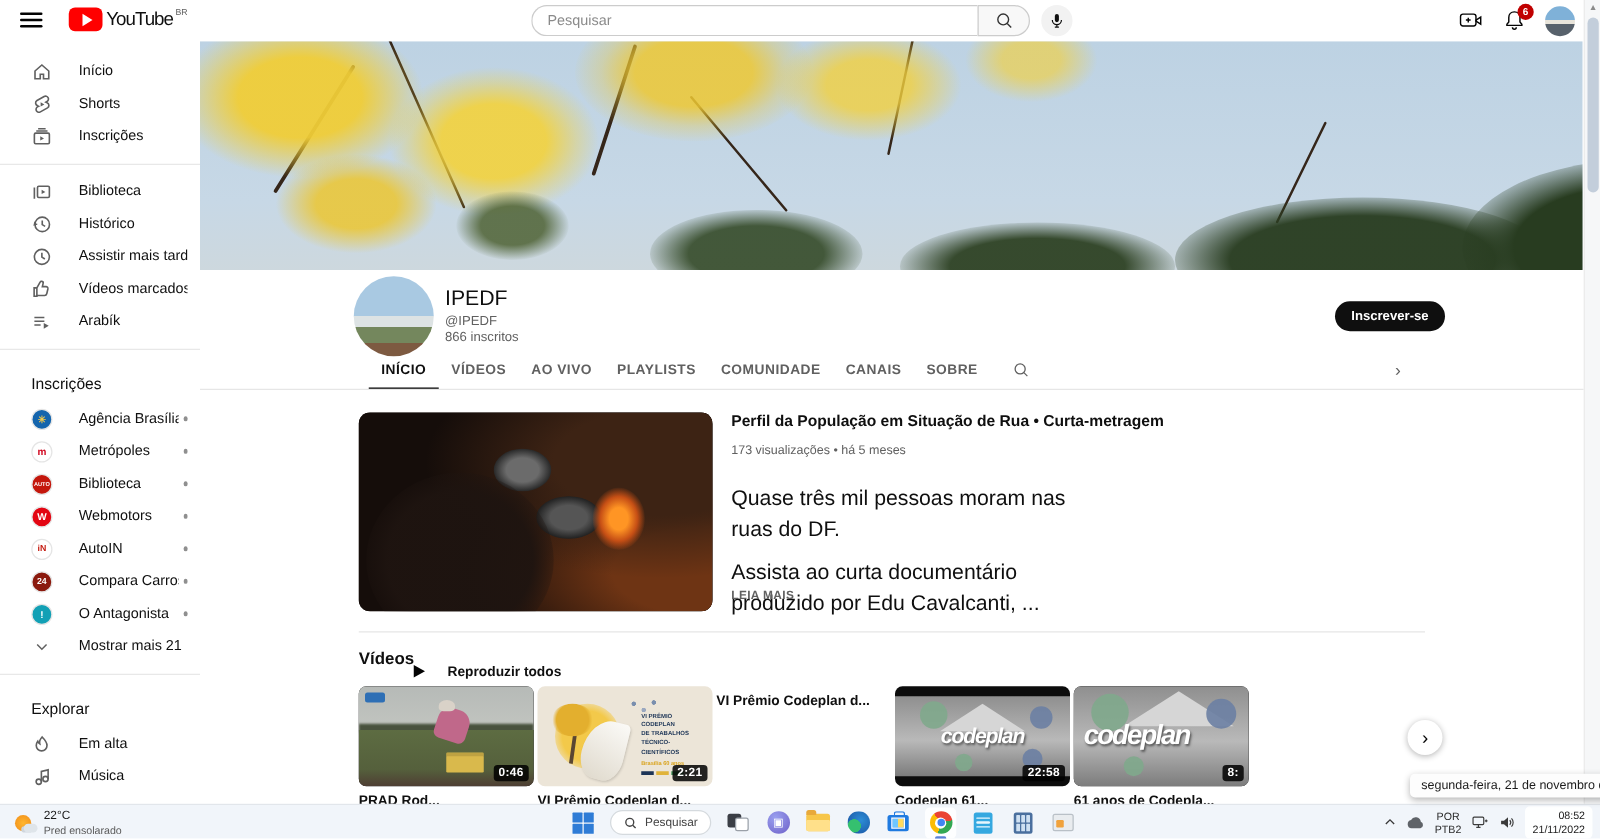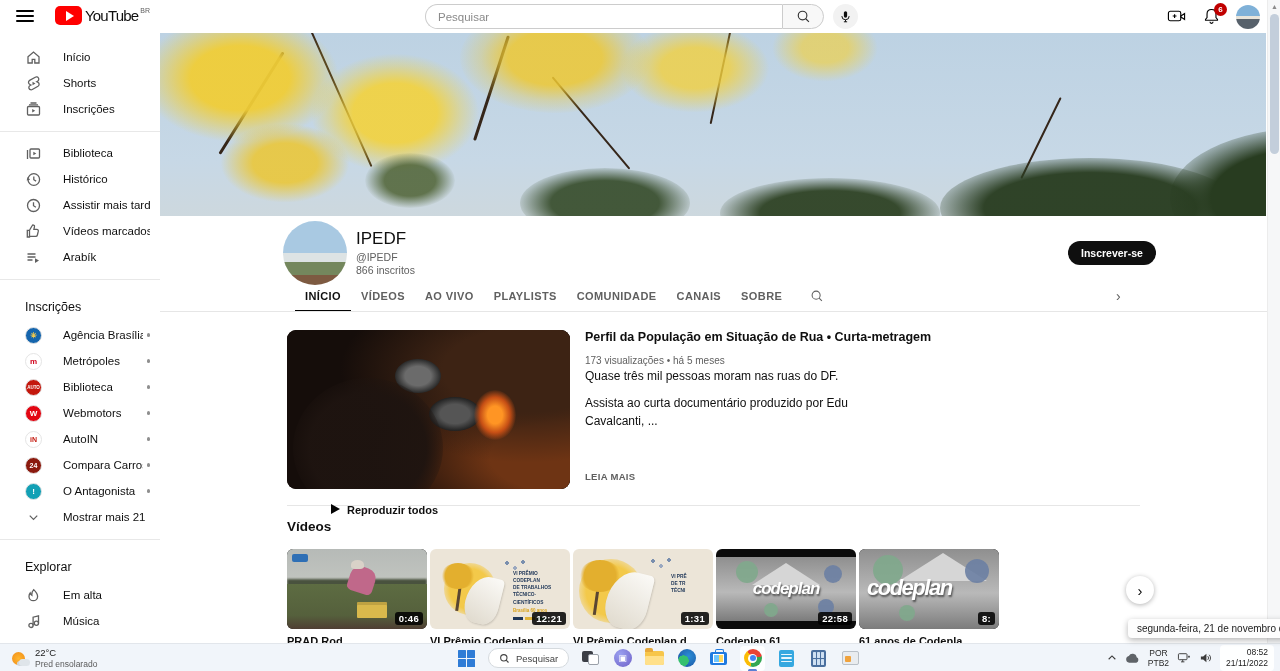--- a/index.html
+++ b/index.html
@@ -54,28 +54,28 @@
   .tab{font-size:11px;font-weight:bold;letter-spacing:0.4px;color:#606060;padding:5px 10px 8px;cursor:pointer;white-space:nowrap}
   .tab.active{color:#0f0f0f;border-bottom:2.5px solid #030303}
   .tab-search{margin-left:18px;padding-top:4px;cursor:pointer}
   .tabs-chevron{position:absolute;left:1116px;top:288px;font-size:14px;color:#606060;cursor:pointer}
   .tabline{position:absolute;left:160px;top:311px;width:1107px;height:1px;background:#e6e6e6}
 
   
   .feat-thumb{position:absolute;left:287px;top:330px;width:283px;height:159px;border-radius:9px;overflow:hidden;background:#140c09;cursor:pointer}
   .feat-title{position:absolute;left:585px;top:330px;width:440px;font-size:12.5px;font-weight:bold;color:#0f0f0f;cursor:pointer}
   .feat-meta{position:absolute;left:585px;top:355px;font-size:10px;color:#606060}
-  .feat-desc{position:absolute;left:585px;top:368px;width:290px;font-size:12px;color:#0f0f0f;line-height:1.45}
+  .feat-desc{position:absolute;left:585px;top:387px;width:290px;font-size:17px;color:#0f0f0f;line-height:1.45}
   .feat-desc p{margin-bottom:10px}
   .leia{position:absolute;left:585px;top:471px;font-size:9.5px;font-weight:bold;color:#606060;letter-spacing:0.3px;cursor:pointer}
 
   
   .secline{position:absolute;left:287px;top:505px;width:853px;height:1px;background:#e6e6e6}
   .vhead{position:absolute;left:287px;top:519px;font-size:13.5px;font-weight:bold;color:#0f0f0f}
-  .playall{position:absolute;left:331px;top:504px;display:flex;gap:7px;cursor:pointer}
+  .playall{position:absolute;left:331px;top:532px;display:flex;gap:18px;cursor:pointer}
   .playall .ptri{width:0;height:0;border-left:9px solid #030303;border-top:5.5px solid transparent;border-bottom:5.5px solid transparent}
   .playall span{font-size:11px;font-weight:bold;color:#0f0f0f}
   .vrow{position:absolute;left:287px;top:549px;display:flex;gap:3px}
   .vcard{width:140px;cursor:pointer;position:relative}
   .vthumb{position:relative;width:140px;height:80px;border-radius:6px;overflow:hidden;background:#111}
   .dur{position:absolute;right:4px;bottom:4px;background:rgba(0,0,0,.85);color:#fff;font-size:9.5px;font-weight:bold;padding:1px 4px;border-radius:3px;letter-spacing:0.3px}
   .vtitle{margin-top:5px;font-size:11px;font-weight:bold;color:#0f0f0f;line-height:1.3;white-space:nowrap;overflow:hidden}
   .next-btn{position:absolute;left:1126px;top:576px;width:28px;height:28px;border-radius:50%;background:#fff;box-shadow:0 1px 5px rgba(0,0,0,.3);display:flex;align-items:center;justify-content:center;font-size:15px;color:#030303;cursor:pointer;z-index:15}
 
   
@@ -448,39 +448,26 @@
           <div class="pm-l1">VI PRÊMIO CODEPLAN</div>
           <div class="pm-l1">DE TRABALHOS</div>
           <div class="pm-l1">TÉCNICO-CIENTÍFICOS</div>
           <div class="pm-l2">Brasília 60 anos</div>
           <div class="pm-logos">
               <i></i>
               <i></i>
               <i></i>
             </div>
         </div>
-        <span class="dur">12:21</span>
+        <span class="dur">2:21</span>
       </div>
       <div class="vtitle">VI Prêmio Codeplan d...</div>
     </div>
 
     <div class="vcard">
-      <div class="vthumb premio">
-        <div class="pm-sun" style="left:4%;top:12%;width:64px;height:64px"></div>
-        <div class="pm-trunk" style="left:16%;top:42%;height:32px"></div>
-        <div class="pm-canopy" style="left:4%;top:14%;width:42px;height:32px"></div>
-        <div class="pm-road" style="left:24%;top:28%;width:42px;height:58px"></div>
-        <div class="pm-conf" style="left:54%;top:10%"></div>
-        <div class="pm-text" style="right:2px;top:30%;width:40px">
-          <div class="pm-l1">VI PRÊ</div>
-          <div class="pm-l1">DE TR</div>
-          <div class="pm-l1">TÉCNI</div>
-        </div>
-        <span class="dur">1:31</span>
-      </div>
       <div class="vtitle">VI Prêmio Codeplan d...</div>
     </div>
 
     <div class="vcard">
       <div class="vthumb cdp">
         <div class="cdp-band" style="top:8px;bottom:8px"></div>
         <div class="cdp-roof" style="left:36px;top:14px"></div>
         <div class="cdp-circle" style="left:20px;top:12px;width:22px;height:22px;background:#7fa98c"></div>
         <div class="cdp-circle" style="right:14px;top:16px;width:18px;height:18px;background:#6b7fa3"></div>
         <div class="cdp-circle" style="left:48px;bottom:12px;width:14px;height:14px;background:#7fa98c"></div>

